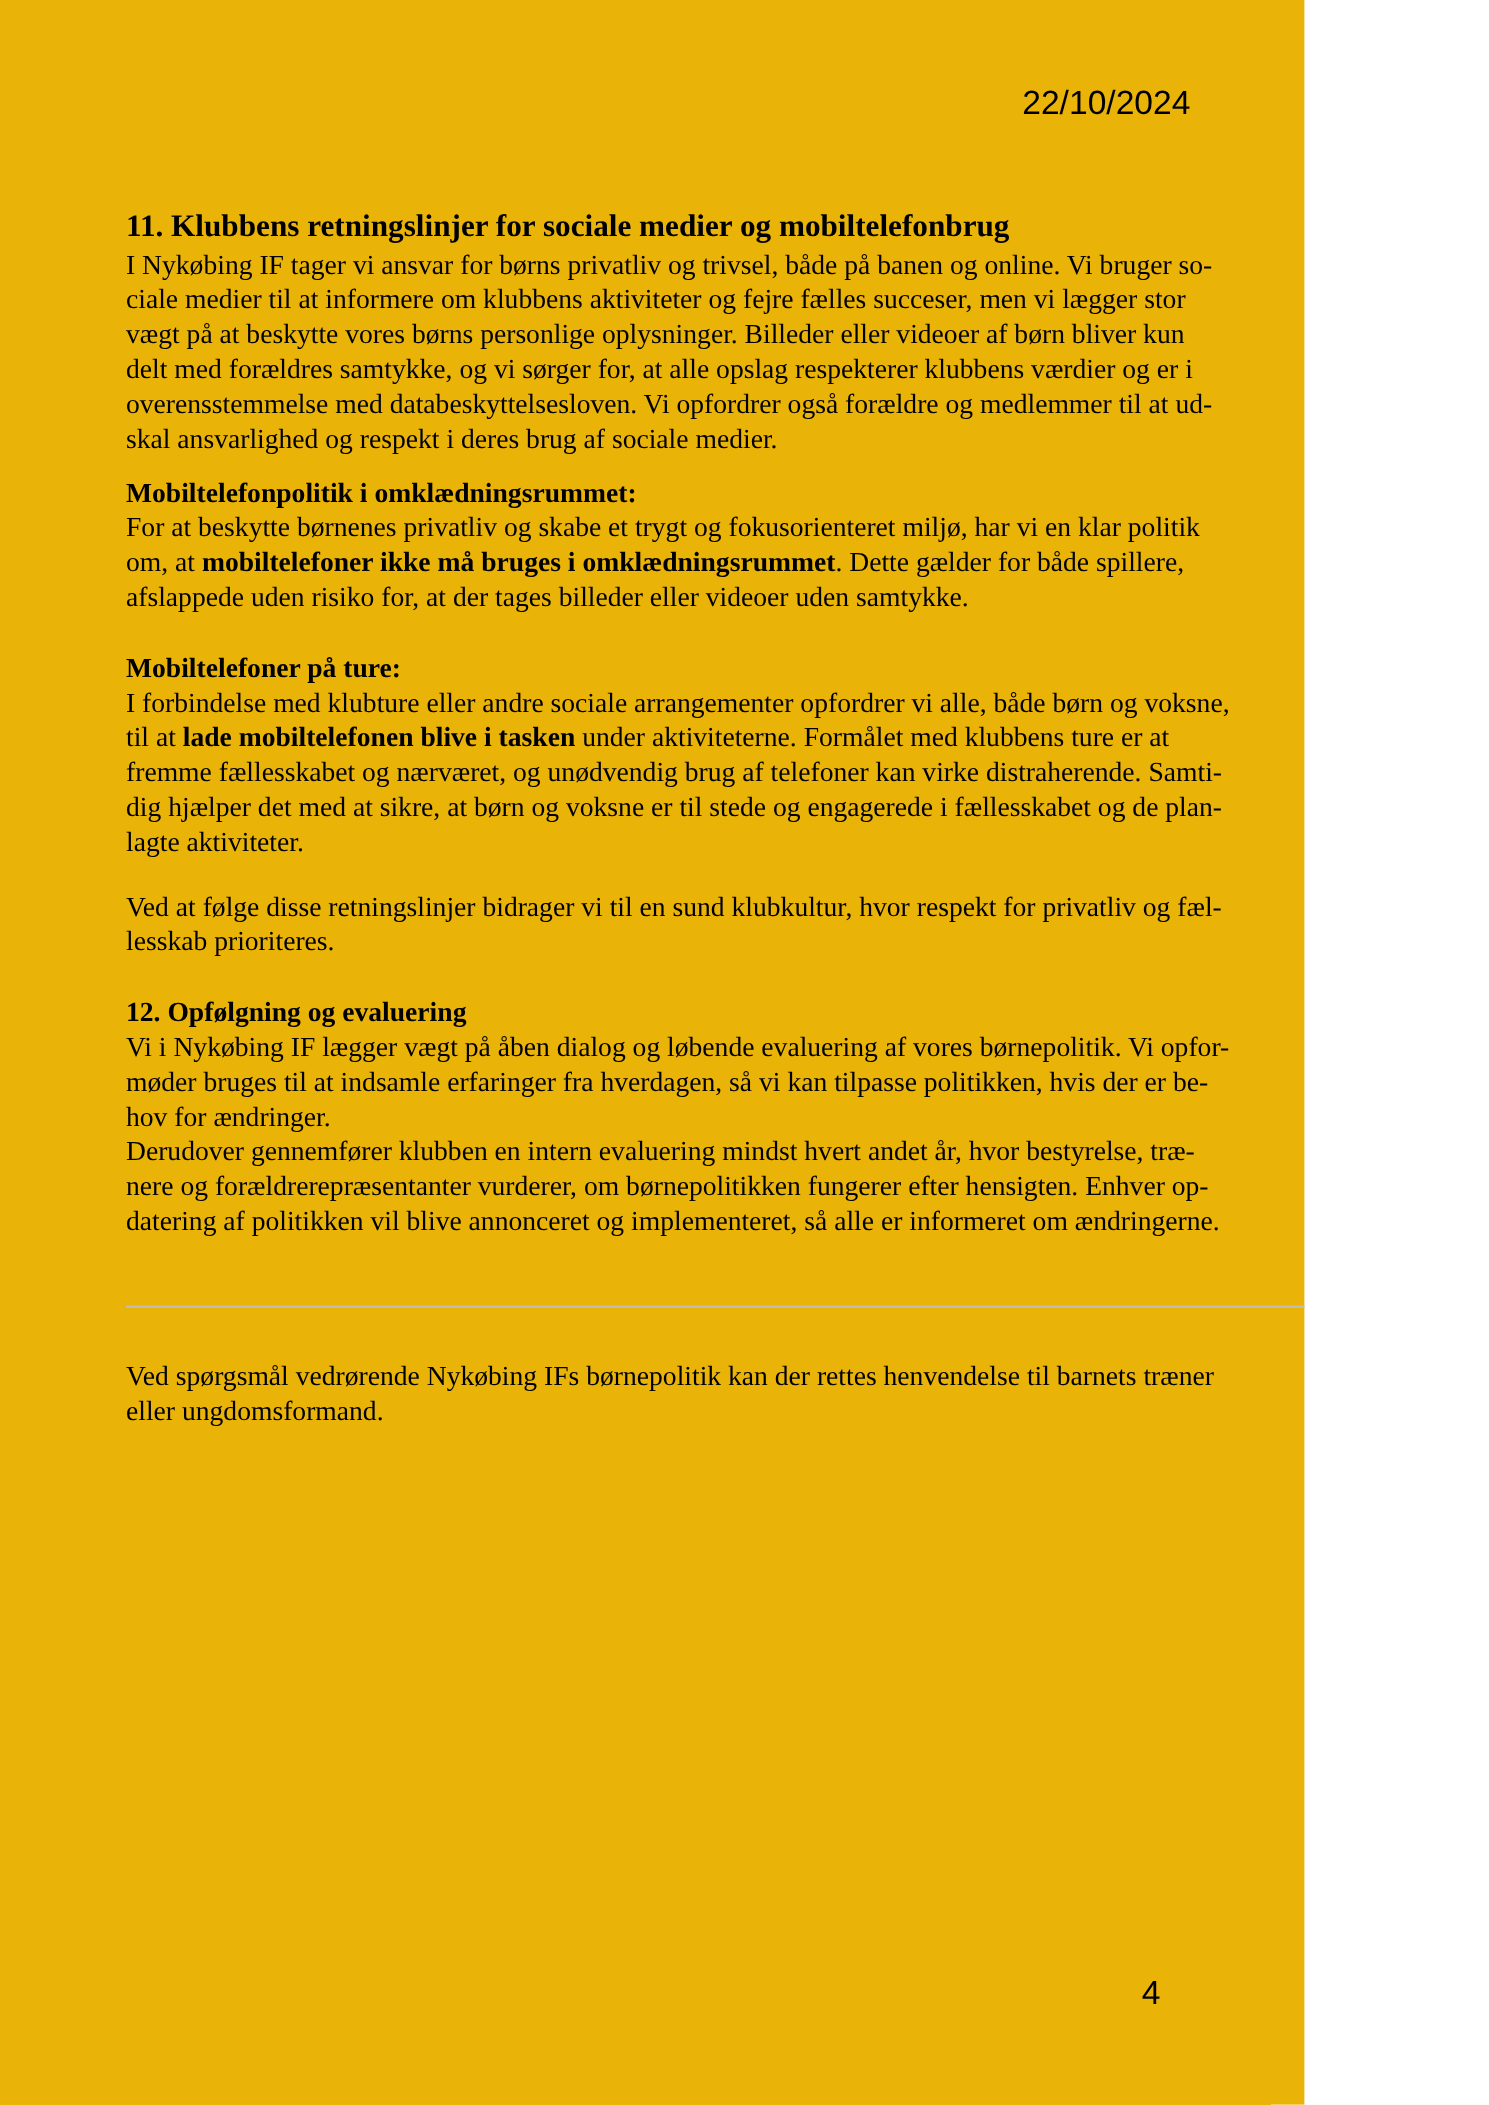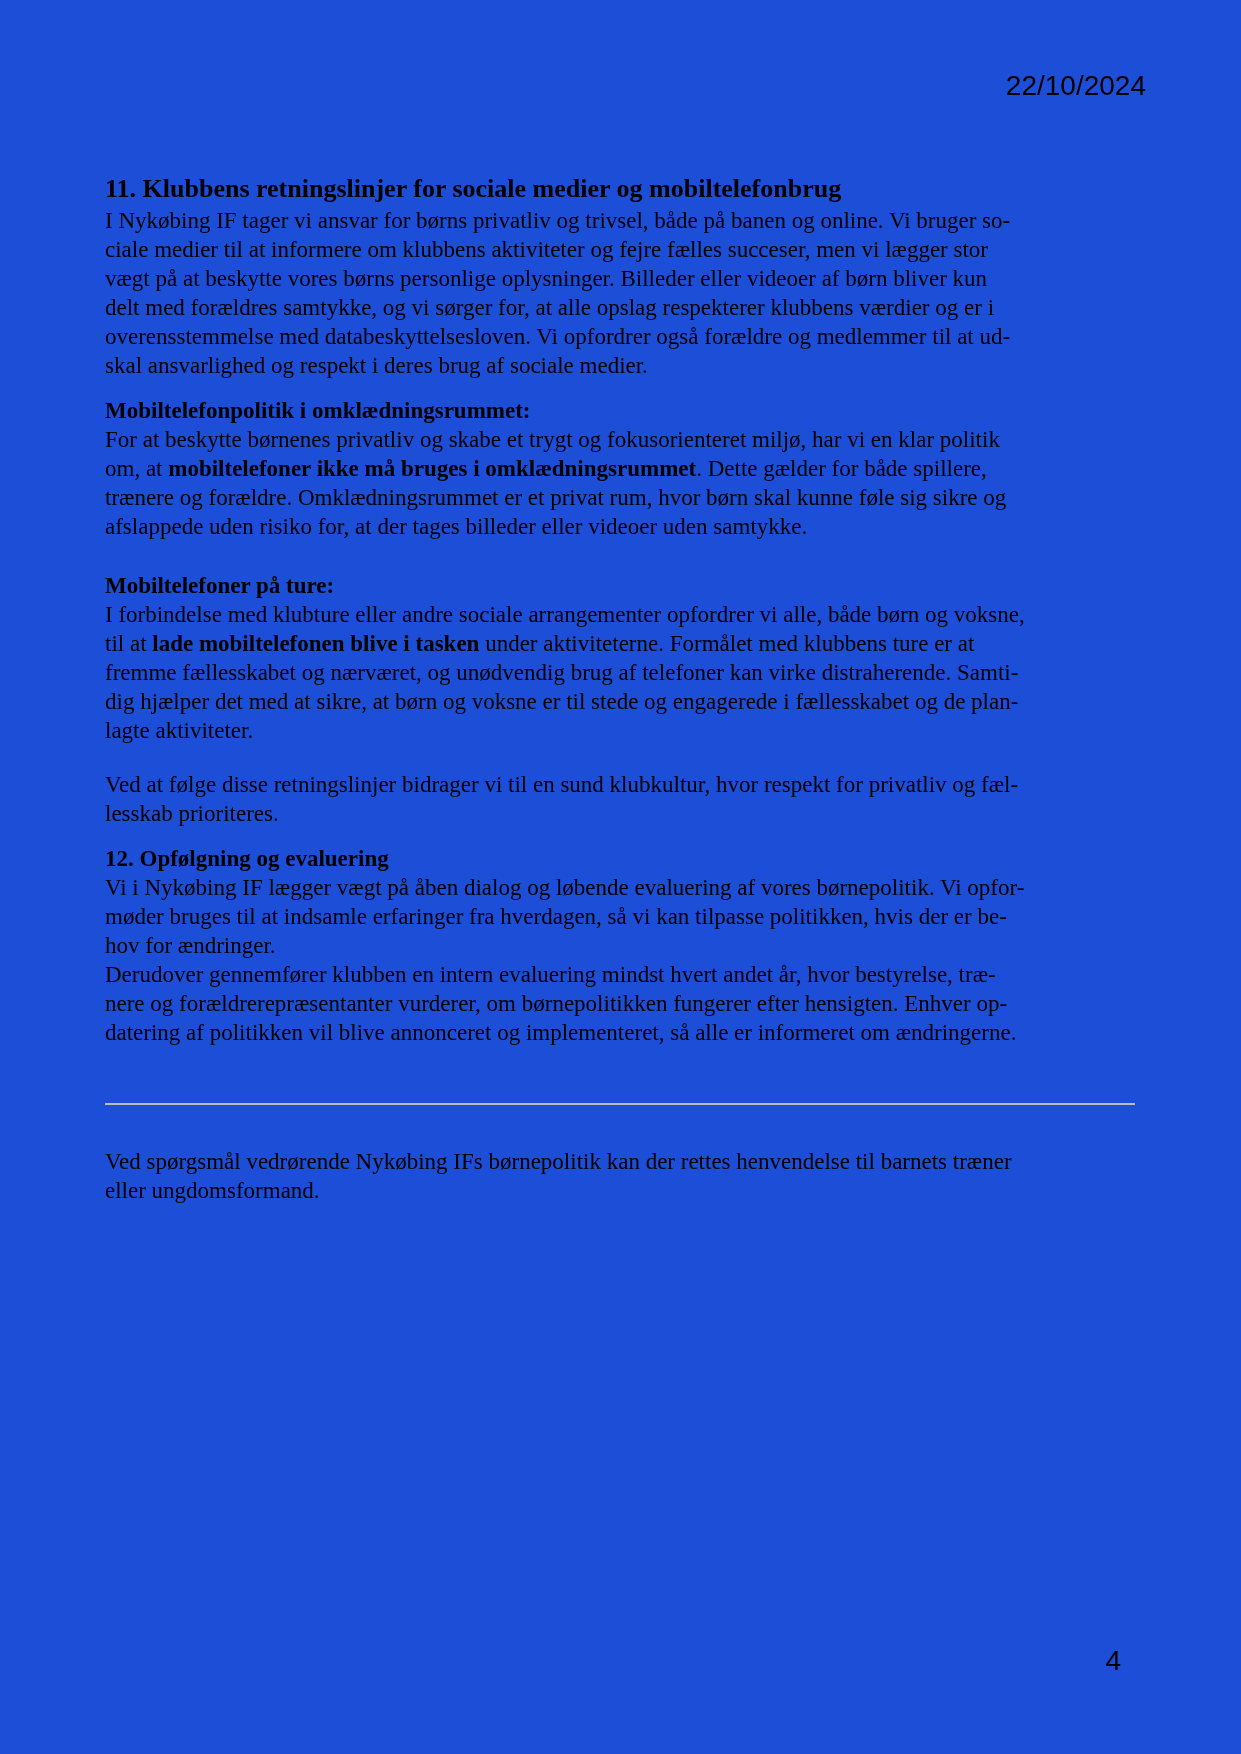--- a/index.html
+++ b/index.html
@@ -1,19 +1,19 @@
 <!DOCTYPE html>
 <html lang="da"><head>
 <meta charset="utf-8">
 <style>
   html,body{margin:0;padding:0;background:#ffffff;}
   .page{
     position:relative;
-    width:1241px;height:1754px;
-    background:#1d4ed8;
+    width:1087px;height:1754px;
+    background:#eab308;
     color:#000;
     font-family:"Liberation Serif","DejaVu Serif",serif;
     overflow:hidden;
   }
   .header-date{
     position:absolute;top:70px;right:95px;
     font-family:"Liberation Sans","DejaVu Sans",sans-serif;
     font-size:28px;line-height:32px;
   }
   .content{position:absolute;left:105px;top:0;width:1030px;}
@@ -24,21 +24,21 @@
   .paragraph{font-size:23px;line-height:29px;}
   .heading{font-size:23px;line-height:29px;font-weight:700;}
   .line{white-space:pre;}
   .bold{font-weight:700;}
   .divider{height:2px;background:#bdbdbd;width:1030px;}
   
   .b0{}
   .b1{margin-top:16px}
   .b3{margin-top:30px}
   .b5{margin-top:25px}
-  .b6{margin-top:16px}
+  .b6{margin-top:30px}
   .b9{margin-top:56px}
   .b10{margin-top:42px}
   .page-number{
     position:absolute;top:1646px;right:120px;
     font-family:"Liberation Sans","DejaVu Sans",sans-serif;
     font-size:28px;line-height:30px;
   }
 </style>
 </head>
 <body>
@@ -54,21 +54,20 @@
           <div class="line"><span class="">ciale medier til at informere om klubbens aktiviteter og fejre fælles succeser, men vi lægger stor</span></div>
           <div class="line"><span class="">vægt på at beskytte vores børns personlige oplysninger. Billeder eller videoer af børn bliver kun</span></div>
           <div class="line"><span class="">delt med forældres samtykke, og vi sørger for, at alle opslag respekterer klubbens værdier og er i</span></div>
           <div class="line"><span class="">overensstemmelse med databeskyttelsesloven. Vi opfordrer også forældre og medlemmer til at ud-</span></div>
           <div class="line"><span class="">skal ansvarlighed og respekt i deres brug af sociale medier.</span></div>
         </div>
         <div class="heading b1">Mobiltelefonpolitik i omklædningsrummet:</div>
         <div class="paragraph b2">
           <div class="line"><span class="">For at beskytte børnenes privatliv og skabe et trygt og fokusorienteret miljø, har vi en klar politik</span></div>
           <div class="line"><span class="">om, at </span><span class="bold">mobiltelefoner ikke må bruges i omklædningsrummet</span><span class="">. Dette gælder for både spillere,</span></div>
-          <div class="line"><span class="">trænere og forældre. Omklædningsrummet er et privat rum, hvor børn skal kunne føle sig sikre og</span></div>
           <div class="line"><span class="">afslappede uden risiko for, at der tages billeder eller videoer uden samtykke.</span></div>
         </div>
         <div class="heading b3">Mobiltelefoner på ture:</div>
         <div class="paragraph b4">
           <div class="line"><span class="">I forbindelse med klubture eller andre sociale arrangementer opfordrer vi alle, både børn og voksne,</span></div>
           <div class="line"><span class="">til at </span><span class="bold">lade mobiltelefonen blive i tasken</span><span class=""> under aktiviteterne. Formålet med klubbens ture er at</span></div>
           <div class="line"><span class="">fremme fællesskabet og nærværet, og unødvendig brug af telefoner kan virke distraherende. Samti-</span></div>
           <div class="line"><span class="">dig hjælper det med at sikre, at børn og voksne er til stede og engagerede i fællesskabet og de plan-</span></div>
           <div class="line"><span class="">lagte aktiviteter.</span></div>
         </div>

